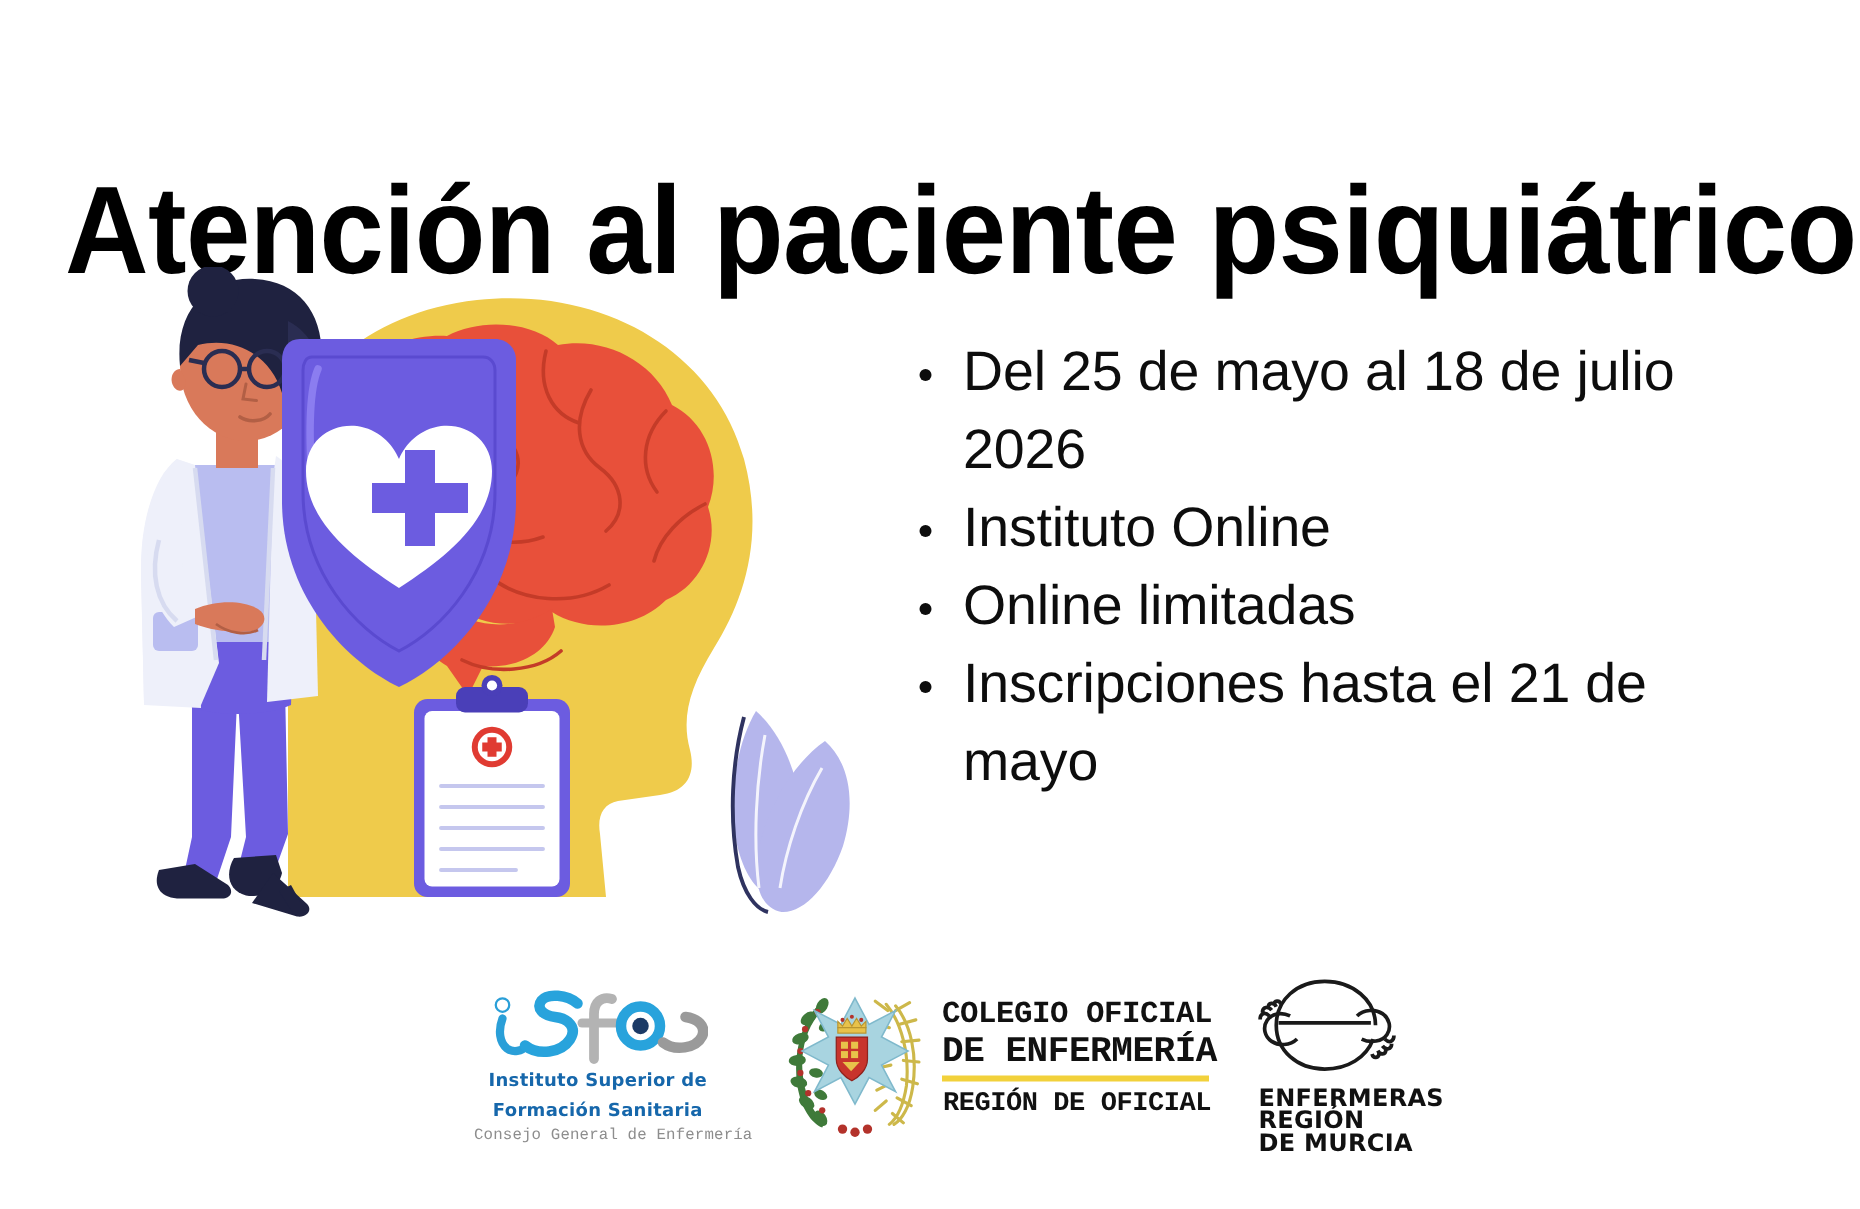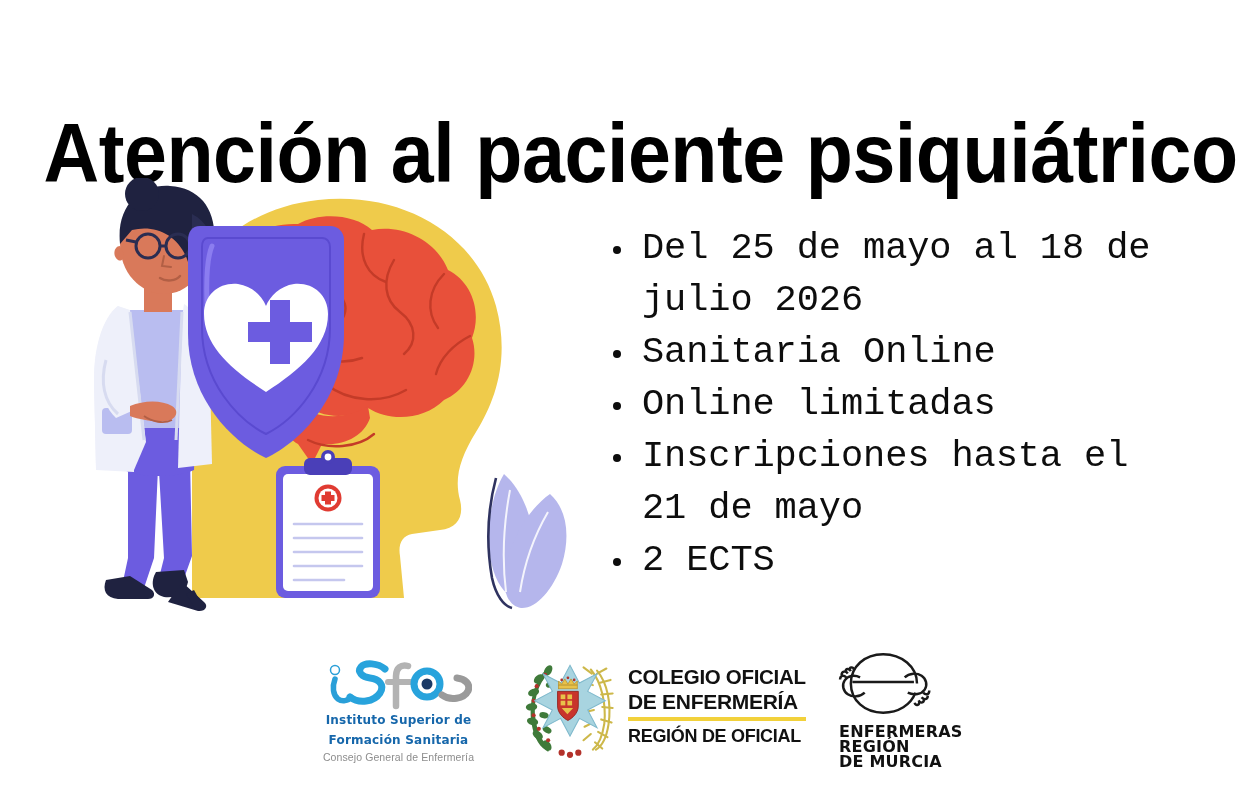--- a/index.html
+++ b/index.html
@@ -53,21 +53,20 @@
     position: absolute;
     left: 604px;
     top: 222px;
     width: 560px;
     margin: 0;
     padding: 0;
     list-style: none;
     color: #0d0d0d;
     font-size: 37px;
     line-height: 52px;
-    font-family: Liberation Mono, monospace;
   }
   #bullets li {
     position: relative;
     padding-left: 38px;
     margin: 0 0 0 0;
     letter-spacing: -0.1px;
   }
   #bullets li::before {
     content: "";
     position: absolute;
@@ -98,45 +97,46 @@
     font-family: "DejaVu Sans", sans-serif;
     font-weight: bold;
     font-size: 12px;
     line-height: 20px;
     color: #1667ab;
     letter-spacing: 0.2px;
     text-align: center;
     white-space: nowrap;
   }
   .isfos-sub {
-    font-family: Liberation Sans, sans-serif;
+    font-family: Liberation Mono, monospace;
     font-size: 10.5px;
     line-height: 15px;
     color: #8d8d8d;
     text-align: center;
     letter-spacing: 0.1px;
     white-space: nowrap;
   }
 
   
   #logo-colegio { left: 518px; top: 10px; width: 290px; height: 115px; }
   #colegio-emblem {
     position: absolute; left: 0; top: 6px; width: 104px; height: 104px;
   }
   #colegio-text {
     position: absolute; left: 110px; top: 14px; width: 180px;
   }
   .col-l1, .col-l2, .col-l3 {
-    font-family: Liberation Sans, sans-serif;
+    font-family: Liberation Mono, monospace;
     font-weight: bold;
     color: #111111;
     white-space: nowrap;
+    text-align: center;
   }
   .col-l1 { font-size: 20.5px; line-height: 25px; letter-spacing: -0.3px; }
-  .col-l2 { font-size: 21px; line-height: 25px; letter-spacing: -0.3px; }
+  .col-l2 { font-size: 24px; line-height: 25px; letter-spacing: -0.3px; }
   .col-rule {
     width: 178px; height: 4px; background: #f2d13b; margin: 3px 0 4px 0;
   }
   .col-l3 { font-size: 18px; line-height: 22px; letter-spacing: -0.3px; }
 
   
   #logo-enf { left: 833px; top: 6px; width: 125px; }
   #enf-mark { width: 100px; height: 78px; display: block; margin-left: 4px; }
   .enf-text {
     font-family: "DejaVu Sans", sans-serif;
@@ -299,24 +299,23 @@
                  C240 108 256 120 256 140
                  C256 172 228 196 194 218 Z" fill="#ffffff" transform="translate(0,-4)"></path>
 
         <path d="M184 136 h22 v-22 h20 v22 h22 v20 h-22 v22 h-20 v-22 h-22 z" fill="#6c5ce0" transform="translate(-8,8)"></path>
       </g>
     </svg>
   </div>
 
   <ul id="bullets">
     <li>Del 25 de mayo al 18 de julio 2026</li>
-    <li>Sanitaria Online</li>
+    <li>Instituto Online</li>
     <li>Online limitadas</li>
     <li>Inscripciones hasta el 21 de mayo</li>
-    <li>2 ECTS</li>
   </ul>
 
   <div id="logos">
 
     <div class="logo" id="logo-isfos">
       <svg id="isfos-mark" viewBox="0 0 300 104" xmlns="http://www.w3.org/2000/svg">
 
         <circle cx="26" cy="24" r="9" fill="none" stroke="#2a9fd8" stroke-width="3"></circle>
 
         <path d="M26 42 C20 58 22 74 32 82 C40 88 52 86 58 78" fill="none" stroke="#2a9fd8" stroke-width="11" stroke-linecap="round"></path>

